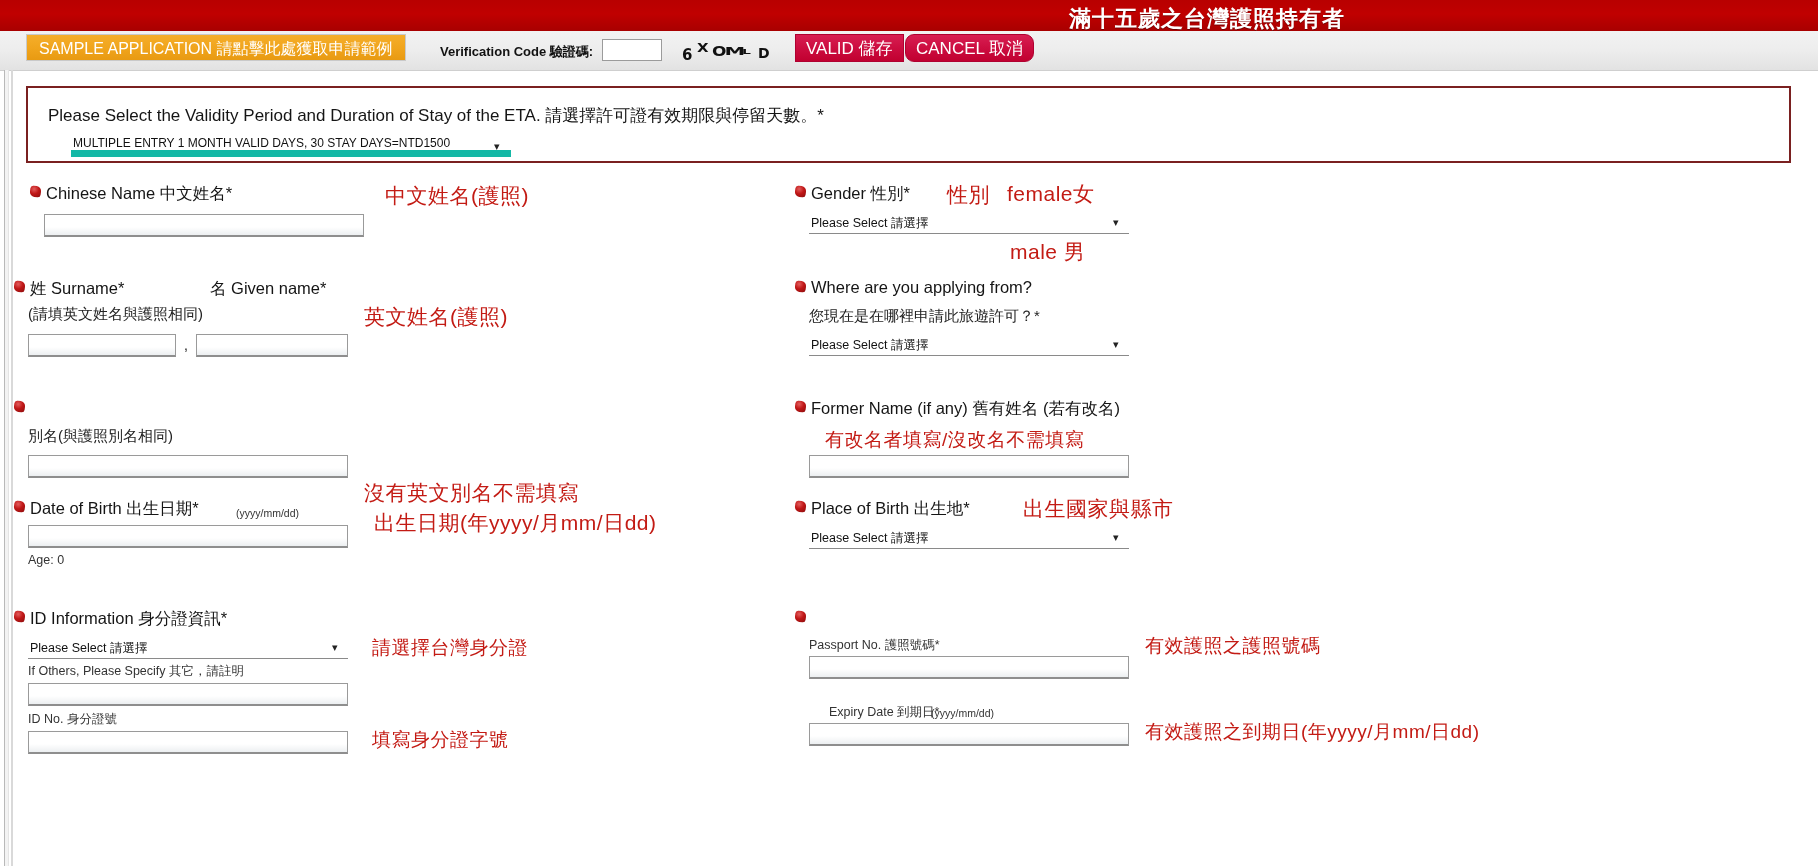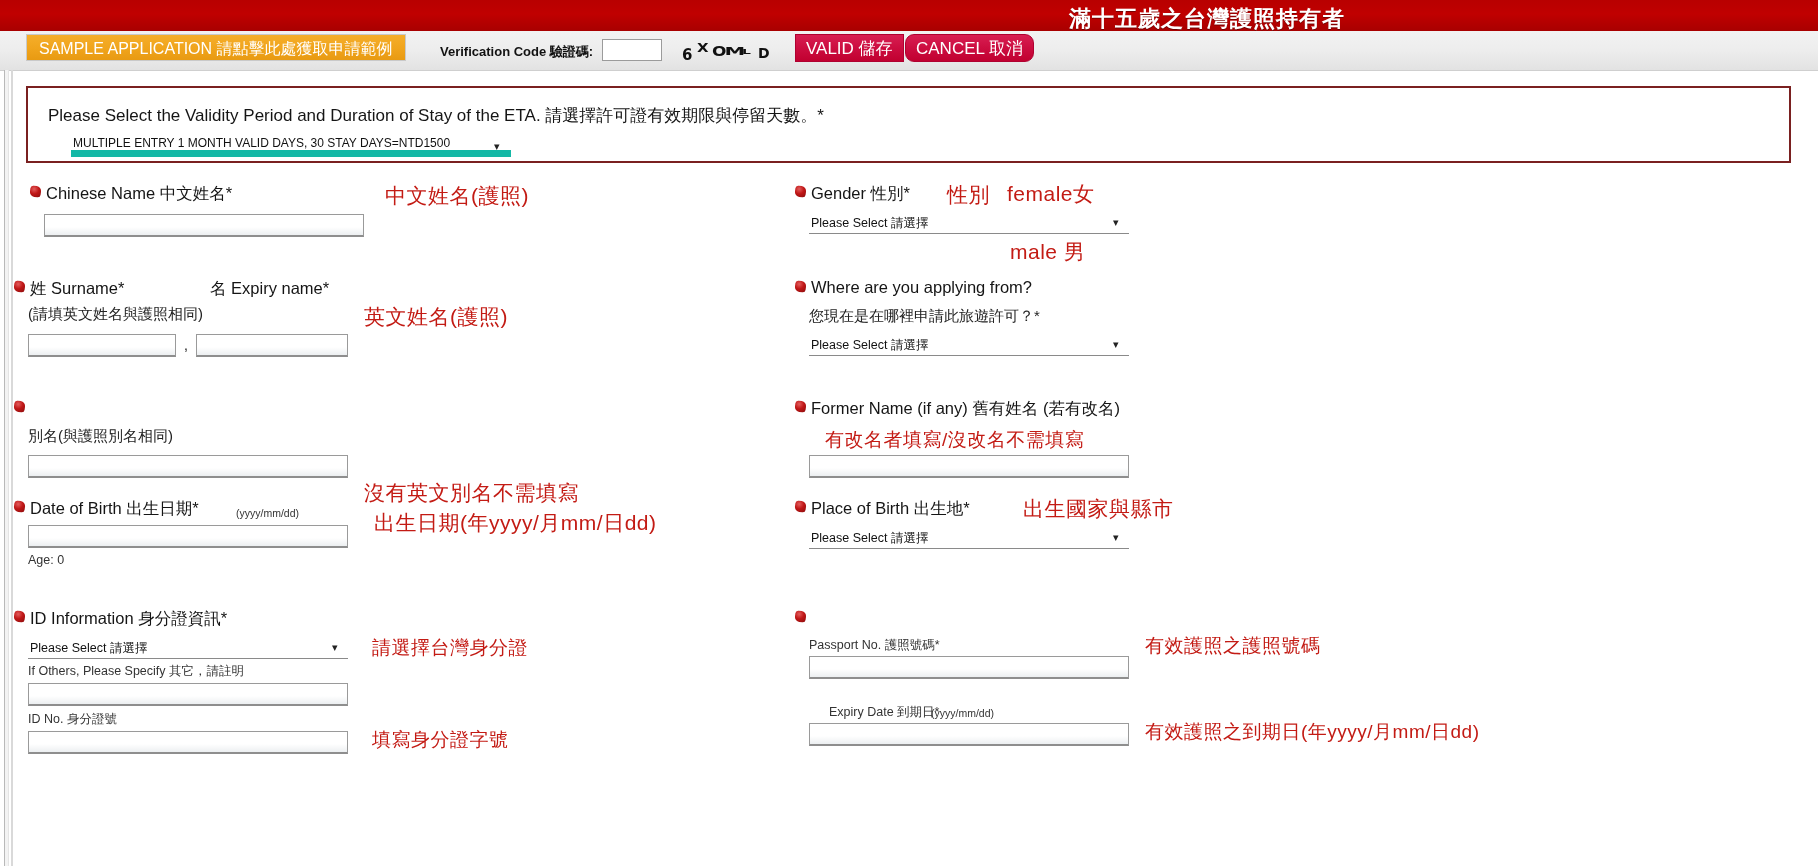--- a/index.html
+++ b/index.html
@@ -201,21 +201,21 @@
       <div class="field" style="left:14px;top:20px;width:700px;height:80px;margin-left:16px;">
         <span class="bullet"></span>
         <span class="lbl" style="left:16px;top:-3px;">Chinese Name 中文姓名*</span>
         <input class="txt" type="text" style="left: 14px; top: 28px; width: 320px;" value="">
         <span class="anno" style="left:355px;top:-4px;">中文姓名(護照)</span>
       </div>
 
       <div class="field" style="left:14px;top:115px;width:700px;height:90px;">
         <span class="bullet"></span>
         <span class="lbl" style="left:16px;top:-3px;">姓 Surname*</span>
-        <span class="lbl" style="left:196px;top:-3px;">名 Expiry name*</span>
+        <span class="lbl" style="left:196px;top:-3px;">名 Given name*</span>
         <span class="lbl-sub" style="left:14px;top:24px;">(請填英文姓名與護照相同)</span>
         <input class="txt" type="text" style="left: 14px; top: 53px; width: 148px;" value="">
         <span class="comma" style="left:170px;top:56px;">,</span>
         <input class="txt" type="text" style="left: 182px; top: 53px; width: 152px;" value="">
         <span class="anno" style="left:350px;top:22px;">英文姓名(護照)</span>
       </div>
 
       <div class="field" style="left:14px;top:235px;width:760px;height:95px;">
         <span class="bullet"></span>
         <span class="lbl-sub" style="left:14px;top:26px;">別名(與護照別名相同)</span>

